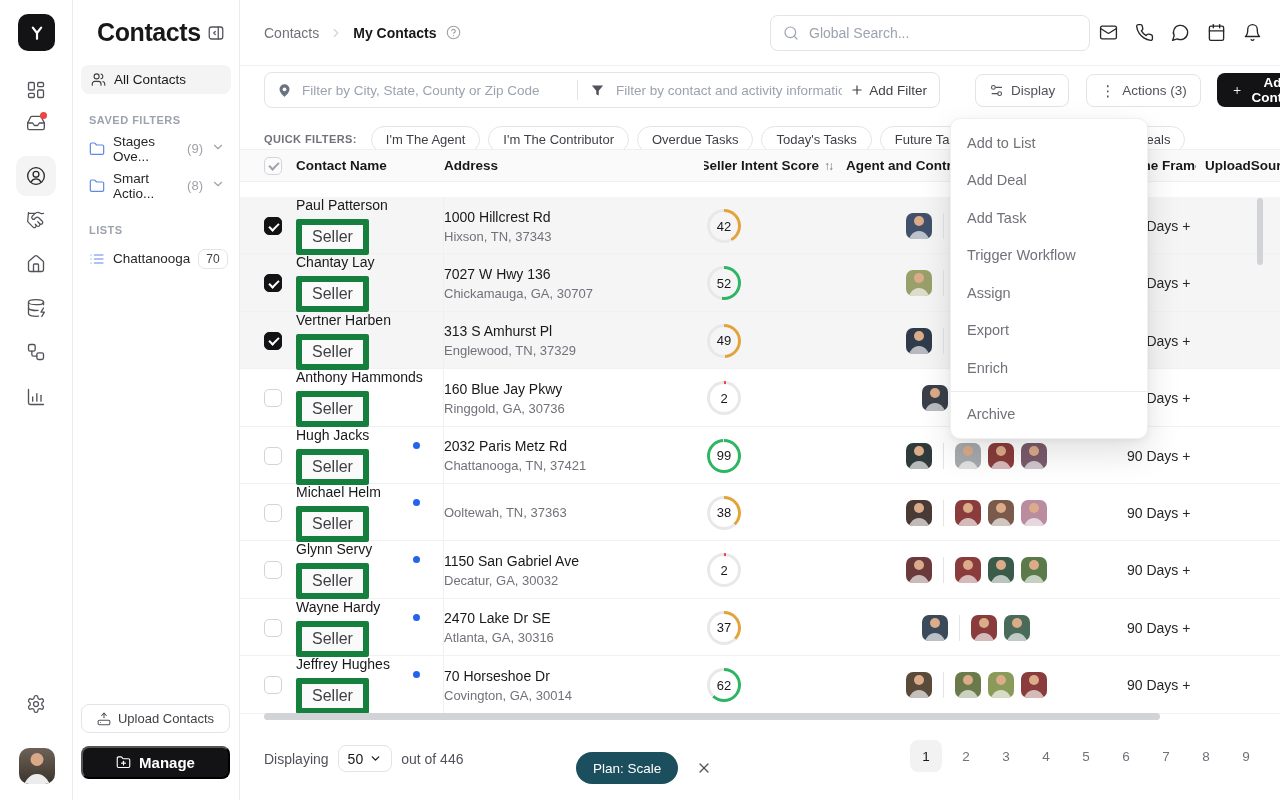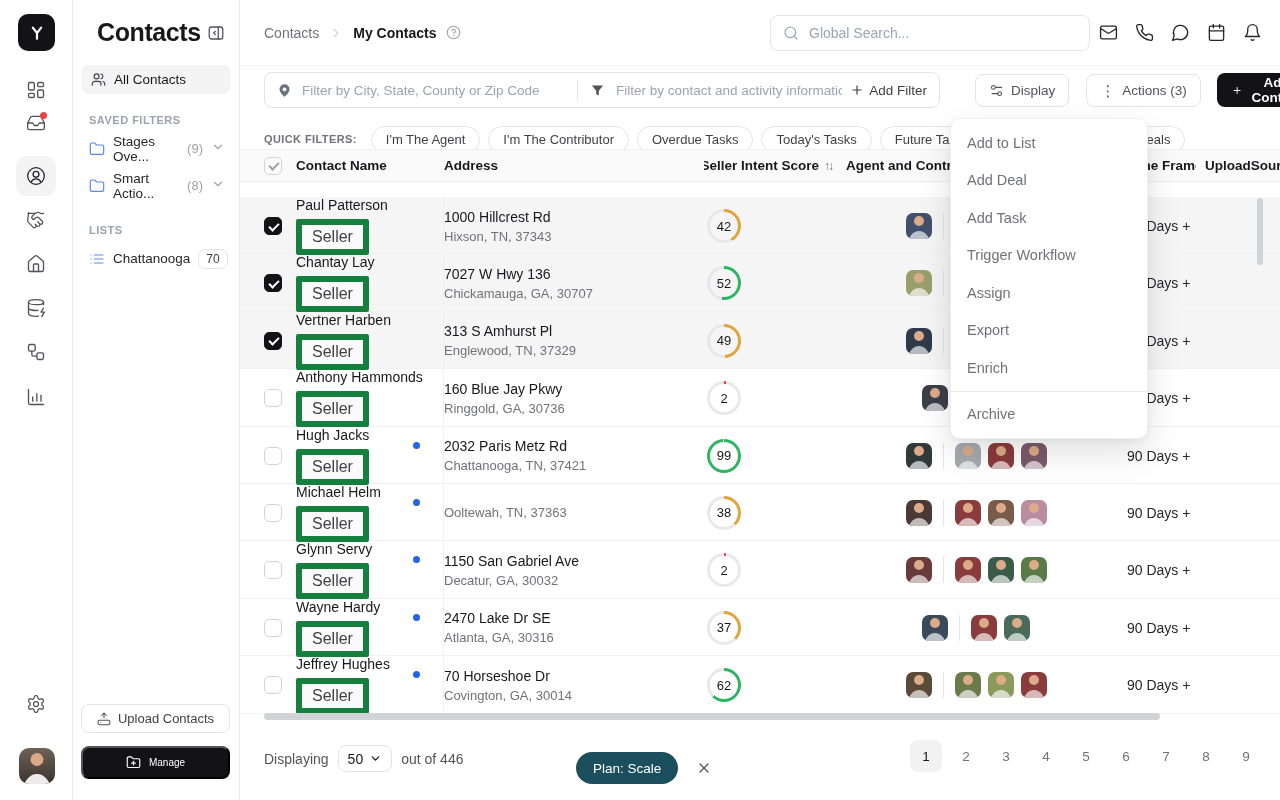--- a/index.html
+++ b/index.html
@@ -37,21 +37,21 @@
   .sb-item svg{width:16px;height:16px;color:#5c8ae6;flex:none;}
   .sb-item .count{color:#a1a1aa;font-size:13px;margin-left:2px;}
   .sb-item .chev{margin-left:auto;color:#a1a1aa;}
   .sb-item .chev svg{width:14px;height:14px;color:#a1a1aa;}
   .sb-item .pillcount{margin-left:auto;border:1px solid #e4e4e7;border-radius:7px;font-size:12px;color:#3f3f46;
                       padding:2px 7px;background:#fff;}
   .sb-upload{position:absolute;left:8px;right:9px;bottom:67px;height:29px;border:1px solid #e4e4e7;border-radius:8px;
              background:#fff;display:flex;align-items:center;justify-content:center;gap:7px;font-size:13px;color:#3f3f46;}
   .sb-upload svg{width:14px;height:14px;color:#52525b;}
   .sb-manage{position:absolute;left:8px;right:9px;bottom:21px;height:33px;border-radius:8px;background:#131316;
-             display:flex;align-items:center;justify-content:center;gap:8px;font-size:10px;font-weight:400;color:#fff;}
+             display:flex;align-items:center;justify-content:center;gap:8px;font-size:15px;font-weight:700;color:#fff;}
   .sb-manage svg{width:15px;height:15px;color:#fff;}
 
   
   .main{position:absolute;left:240px;top:0;width:1040px;height:800px;}
 
   .topbar{position:absolute;left:0;top:0;right:0;height:66px;border-bottom:1px solid #f0f0f2;
           display:flex;align-items:center;padding:0 18px 0 24px;}
   .crumb-parent{font-size:14px;color:#71717a;}
   .crumb-sep{margin:0 10px;color:#d4d4d8;display:flex;}
   .crumb-sep svg{width:14px;height:14px;}

